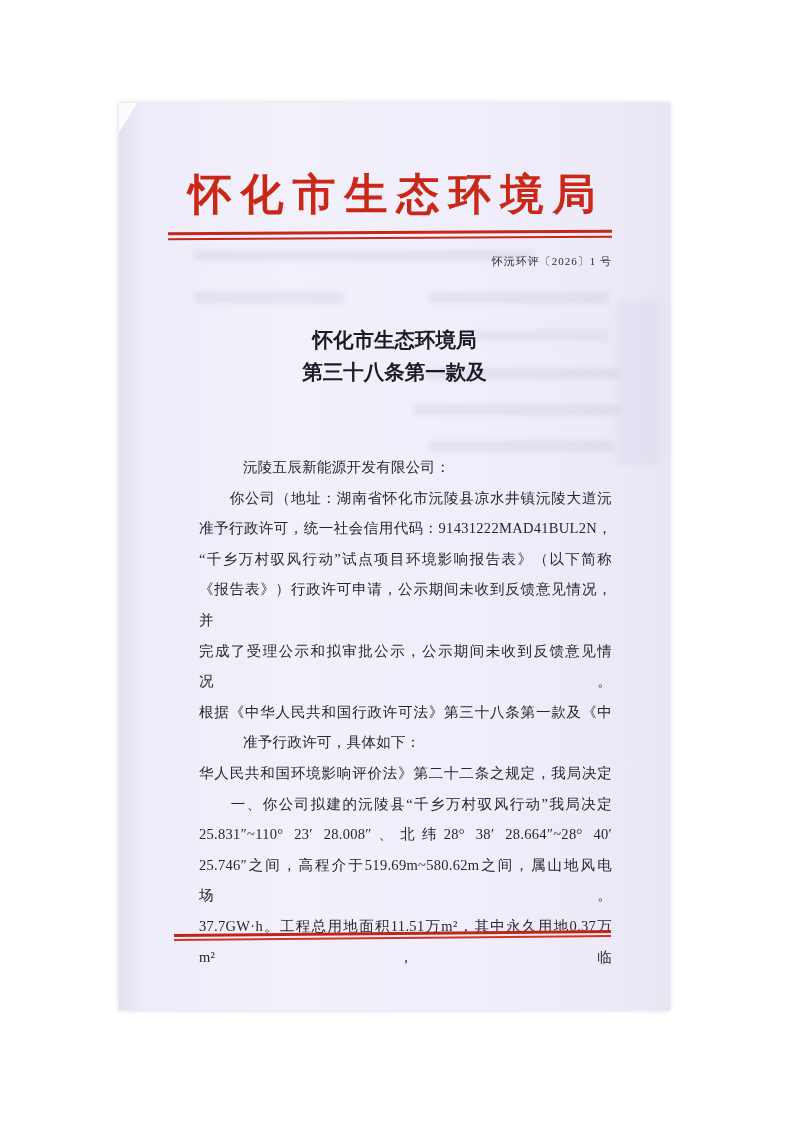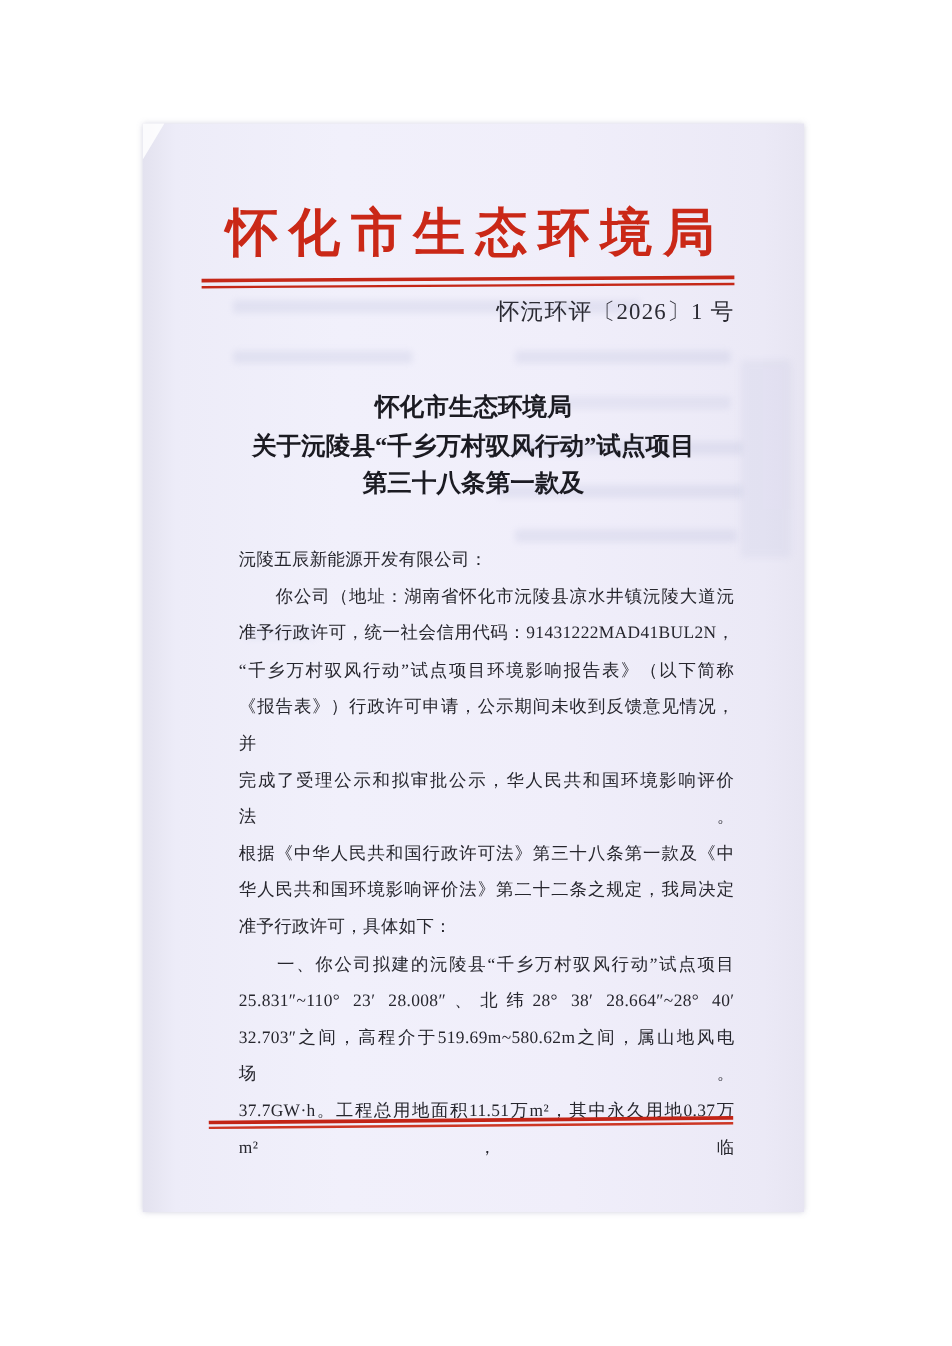--- a/index.html
+++ b/index.html
@@ -21,36 +21,36 @@
     position:absolute;left:4px;right:0;top:66px;text-align:center;
     font-size:43px;line-height:52px;font-weight:bold;letter-spacing:9px;
     color:#ca2817;white-space:nowrap;
   }
   .letterhead-double-rule{
     position:absolute;left:49px;top:128px;width:444px;height:3px;
     border-top:3.5px solid #c52818;border-bottom:2.5px solid #c52818;
     transform:rotate(-0.35deg);
   }
   .doc-number{
-    position:absolute;right:58px;top:147px;font-size:19px;line-height:22px;
+    position:absolute;right:58px;top:147px;font-size:11px;line-height:22px;
     color:#2b2b33;letter-spacing:1px;white-space:nowrap;
   }
   .doc-title{
     position:absolute;left:0;right:0;top:222px;text-align:center;
     font-size:20.5px;line-height:31.5px;font-weight:bold;color:#1b1b22;
   }
   .body-text{
     position:absolute;left:80px;width:413px;top:349px;
     font-size:14.5px;line-height:30.6px;color:#26262d;
   }
   .body-text .line{
     text-align:justify;text-align-last:justify;
     white-space:normal;letter-spacing:0.3px;
   }
-  .body-text .line.short{text-align-last:left;}
+  .body-text .line.short{text-align-last:left;margin-left:44px;}
   .footer-double-rule{
     position:absolute;left:55px;top:829px;width:437px;height:2px;
     border-top:3px solid #c22416;border-bottom:2.5px solid #cd3624;
     transform:rotate(-0.5deg);
   }
   .smudge{
     position:absolute;background:#9aa0c8;opacity:0.16;
     filter:blur(2.5px);border-radius:3px;height:11px;
   }
   .s1{left:75px;top:147px;width:340px;}
@@ -82,36 +82,35 @@
     <div class="smudge s9"></div>
 
     <div class="agency-letterhead">怀化市生态环境局</div>
 
     <div class="letterhead-double-rule"></div>
 
     <div class="doc-number">怀沅环评〔2026〕1 号</div>
 
     <div class="doc-title">
       <div>怀化市生态环境局</div>
-      <div>关于沅陵县“千乡万村驭风行动”试点项目</div>
       <div>第三十八条第一款及</div>
     </div>
 
     <div class="body-text">
       <div class="line short">沅陵五辰新能源开发有限公司：</div>
       <div class="line">　　你公司（地址：湖南省怀化市沅陵县凉水井镇沅陵大道沅</div>
       <div class="line">准予行政许可，统一社会信用代码：91431222MAD41BUL2N，</div>
       <div class="line">“千乡万村驭风行动”试点项目环境影响报告表》（以下简称</div>
       <div class="line">《报告表》）行政许可申请，公示期间未收到反馈意见情况，并</div>
-      <div class="line">完成了受理公示和拟审批公示，华人民共和国环境影响评价法。</div>
+      <div class="line">完成了受理公示和拟审批公示，公示期间未收到反馈意见情况。</div>
       <div class="line">根据《中华人民共和国行政许可法》第三十八条第一款及《中</div>
+      <div class="line short">准予行政许可，具体如下：</div>
       <div class="line">华人民共和国环境影响评价法》第二十二条之规定，我局决定</div>
-      <div class="line short">准予行政许可，具体如下：</div>
-      <div class="line">　　一、你公司拟建的沅陵县“千乡万村驭风行动”试点项目</div>
+      <div class="line">　　一、你公司拟建的沅陵县“千乡万村驭风行动”我局决定</div>
       <div class="line">25.831″~110° 23′ 28.008″、北纬28° 38′ 28.664″~28° 40′</div>
-      <div class="line">32.703″之间，高程介于519.69m~580.62m之间，属山地风电场。</div>
+      <div class="line">25.746″之间，高程介于519.69m~580.62m之间，属山地风电场。</div>
       <div class="line">37.7GW·h。工程总用地面积11.51万m²，其中永久用地0.37万m²，临</div>
     </div>
 
     <div class="footer-double-rule"></div>
 
   </div>
 </div>
 
 </body></html>

